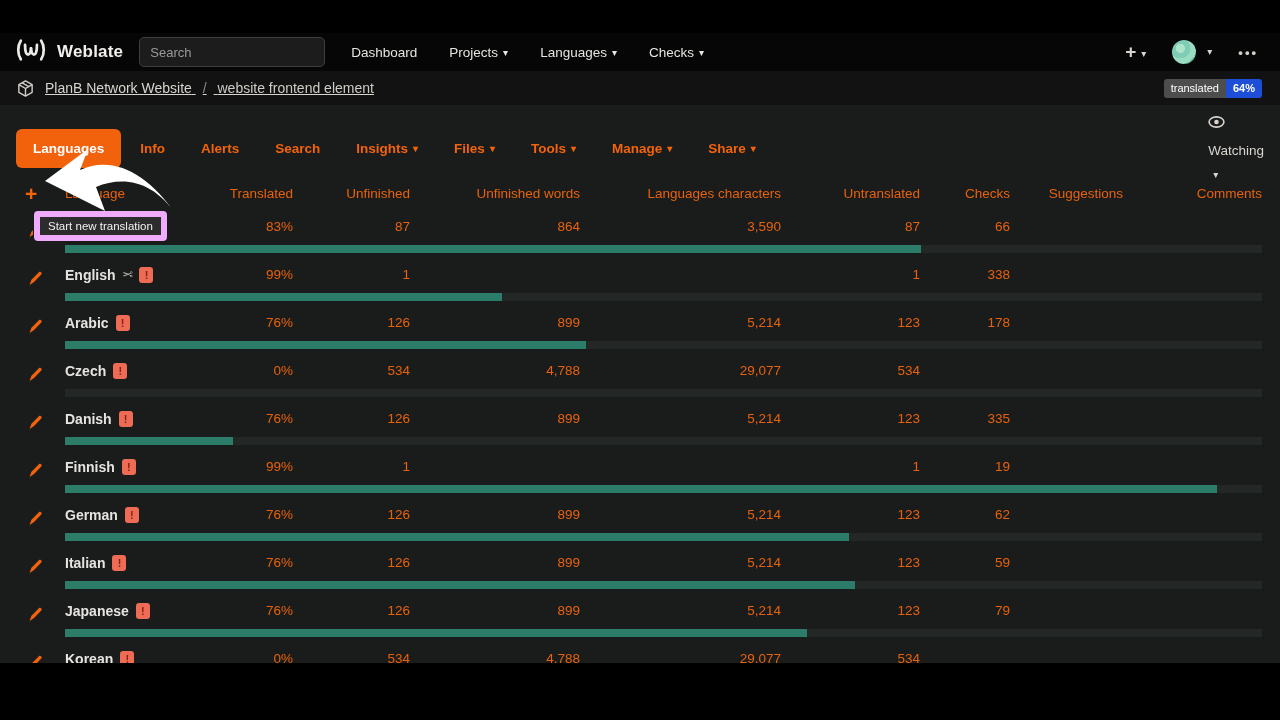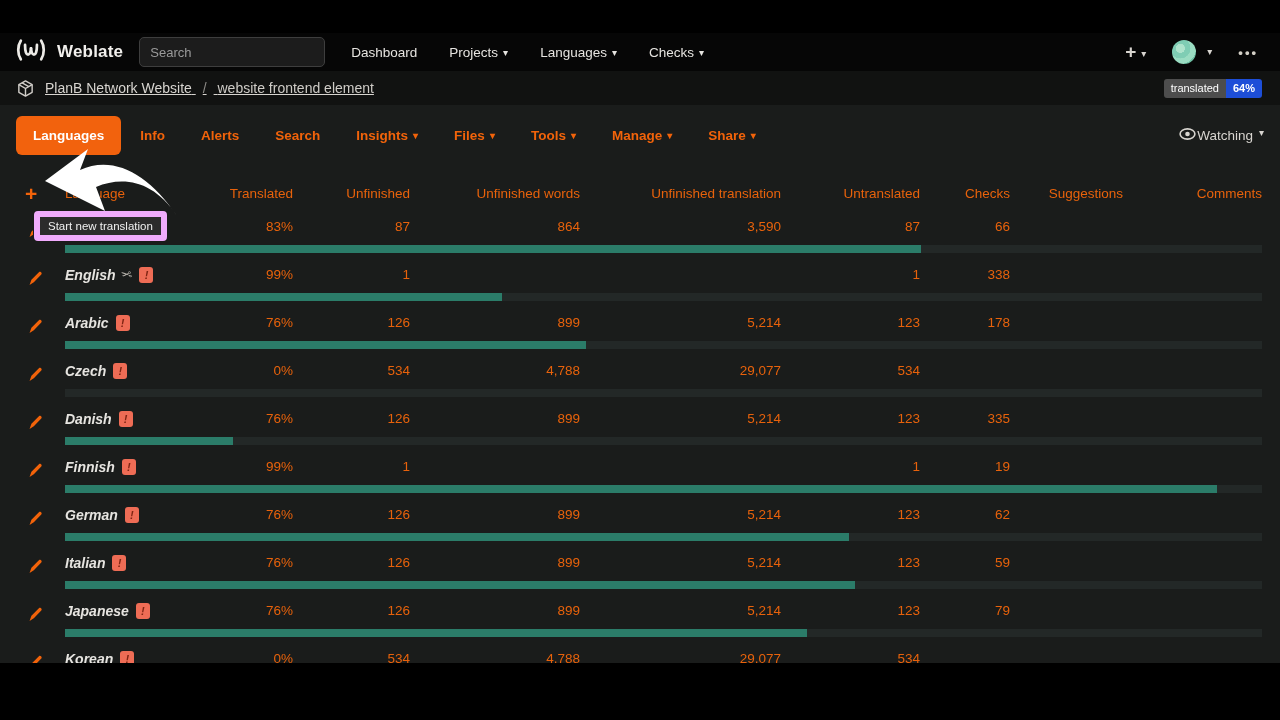--- a/index.html
+++ b/index.html
@@ -38,36 +38,36 @@
   .trans-badge { margin-left:auto; display:flex; font-size:11px; line-height:1; }
   .trans-badge .tb-label { background:#4d4d4d; color:#fff; padding:4px 7px; border-radius:3px 0 0 3px; }
   .trans-badge .tb-value { background:#1d4ed8; color:#fff; padding:4px 7px; border-radius:0 3px 3px 0; font-weight:bold; }
 
   
   .main { position:absolute; top:105px; left:0; width:1280px; height:583px; background:#1a1c1b; overflow:hidden; }
 
   .tab-row { position:absolute; top:11px; left:16px; right:16px; display:flex; align-items:center; }
   .tab { color:#f2630a; font-size:13.5px; font-weight:bold; margin-right:36px; cursor:pointer; white-space:nowrap; }
   .tab.active { background:#f2620d; color:#fff; border-radius:6px; padding:12px 17px; margin-right:19px; }
-  .watching { margin-left:auto; display:flex; gap:1px; color:#d8d5d0; font-size:13.5px; cursor:pointer; }
+  .watching { margin-left:auto; display:flex; gap:12px; color:#d8d5d0; font-size:13.5px; cursor:pointer;flex-direction:column; }
 
   
   .grid-cols { display:grid; grid-template-columns:130px 98px 117px 170px 201px 139px 90px 113px 139px; }
   .table-header { position:absolute; top:81px; left:65px; width:1197px; color:#c8c6c2; font-size:13.5px; }
   .table-header .cell { text-align:right; white-space:nowrap; }
   .table-header .cell:first-child { text-align:left; }
   .add-lang { position:absolute; top:78px; left:25px; color:#f2630a; font-size:21px; font-weight:bold; cursor:pointer; line-height:1; }
   .add-lang::before { content:"+"; }
 
   .rows { position:absolute; top:109px; left:0; width:1280px; }
   .lang-row { position:relative; height:48px; }
   .pencil { position:absolute; left:27px; top:8px; cursor:pointer; }
   .row-grid { position:absolute; left:65px; top:5px; width:1197px; font-size:13.5px; }
   .cell { text-align:right; color:#e8620b; white-space:nowrap; }
-  .cell.lang { text-align:left; color:#e6e4e0; font-weight:bold; font-size:14px; display:flex; align-items:flex-start;font-style:italic; }
+  .cell.lang { text-align:left; color:#e6e4e0; font-weight:bold; font-size:14px; display:flex; align-items:flex-start; }
   .src-icon { color:#b9b5ae; font-size:13px; font-weight:normal; margin-left:6px; display:inline-block; transform:scaleX(-1); }
   .alert-badge { display:inline-block; background:#ee6c55; color:#7e2413; font-size:11px; font-weight:bold;
                  width:14px; height:16px; line-height:16px; text-align:center; border-radius:3px; margin-left:7px; cursor:pointer; }
   .bar-track { position:absolute; left:65px; top:31px; width:1197px; height:8px; background:#232827; }
   .bar-fill { height:8px; background:#2b7c69; }
 
   
   .tooltip { position:absolute; left:34px; top:211px; background:#2c2c2c; border:6px solid #f0abfc;
              border-radius:4px; color:#f0f0f0; font-size:11.5px; padding:3px 8px; z-index:40; white-space:nowrap;
              box-shadow:0 0 0 1px #1a1a1a; }
@@ -151,21 +151,21 @@
         <span>Watching</span>
       </span>
     </div>
 
     <span class="add-lang"></span>
     <div class="table-header grid-cols">
         <div class="cell">Language</div>
         <div class="cell">Translated</div>
         <div class="cell">Unfinished</div>
         <div class="cell">Unfinished words</div>
-        <div class="cell">Unfinished translation</div>
+        <div class="cell">Languages characters</div>
         <div class="cell">Untranslated</div>
         <div class="cell">Checks</div>
         <div class="cell">Suggestions</div>
         <div class="cell">Comments</div>
       </div>
     <div class="rows">
         <div class="lang-row">
           <span class="pencil"><svg width="17" height="17" viewBox="0 0 20 20">
               <path d="M3,17.5 L5.2,11.5 L14,2.6 C15.6,1 18.4,3.8 16.8,5.4 L8,14.3 Z" fill="#f2630a"></path>
             </svg></span>

